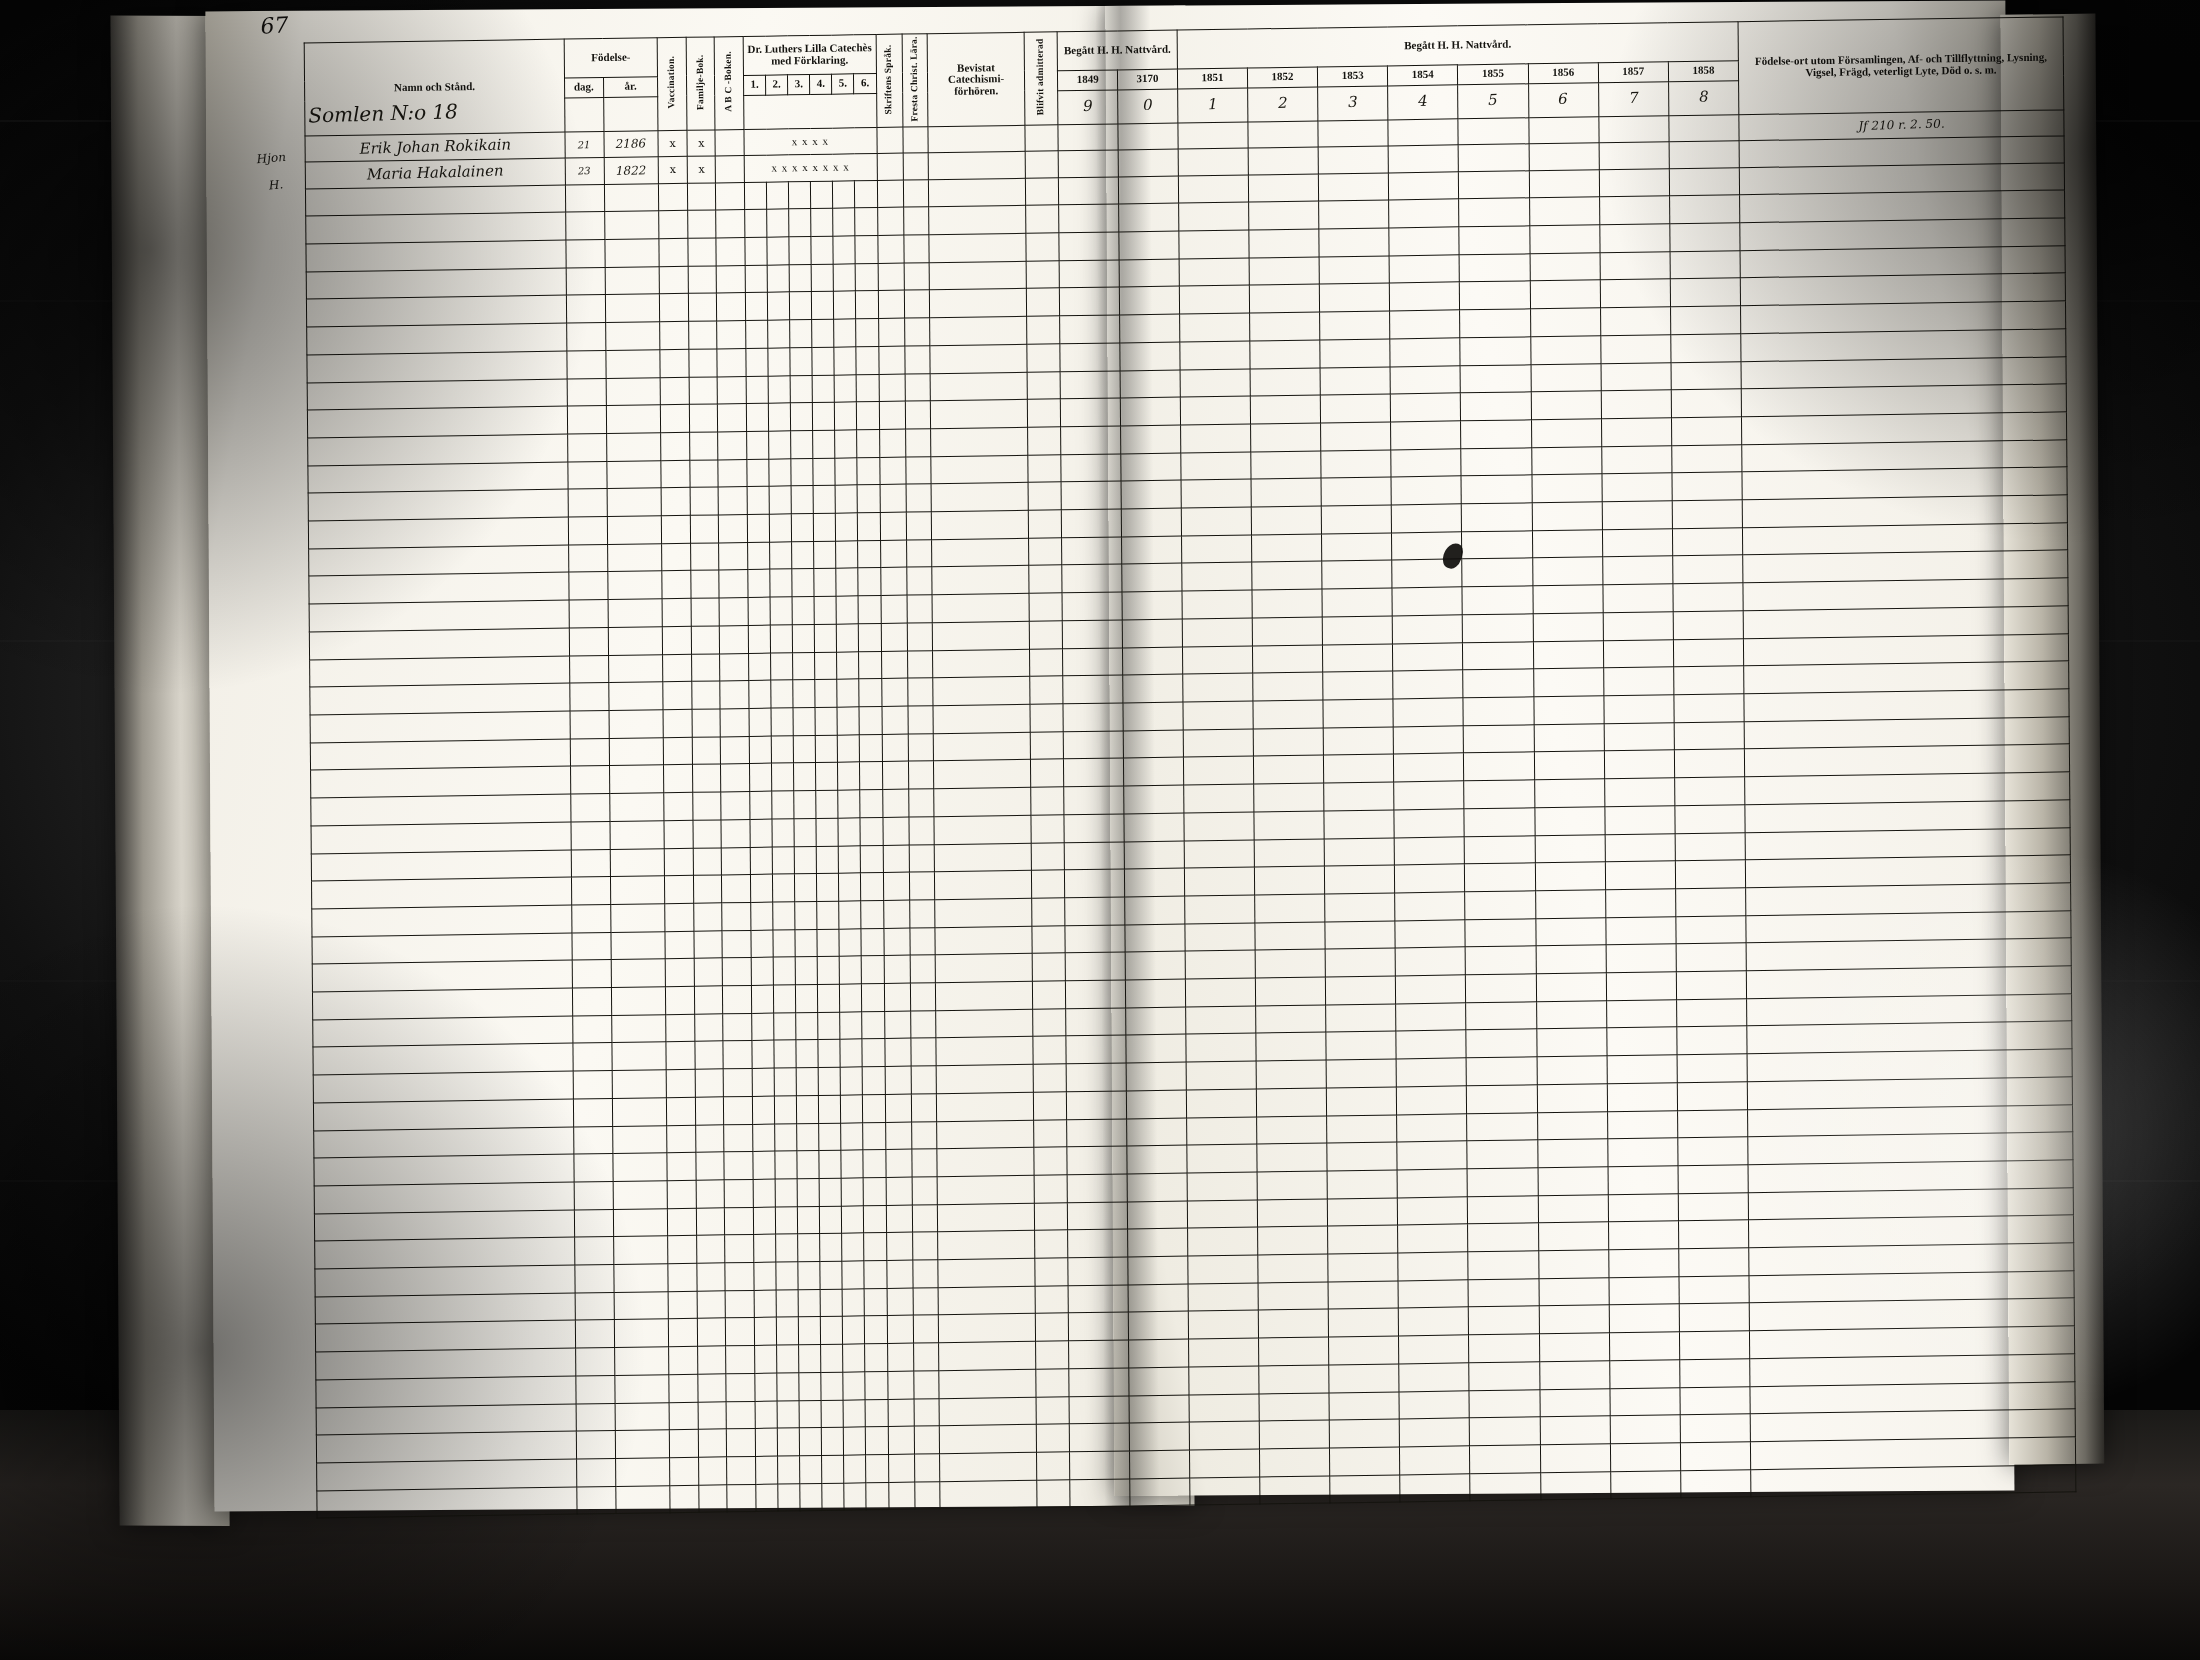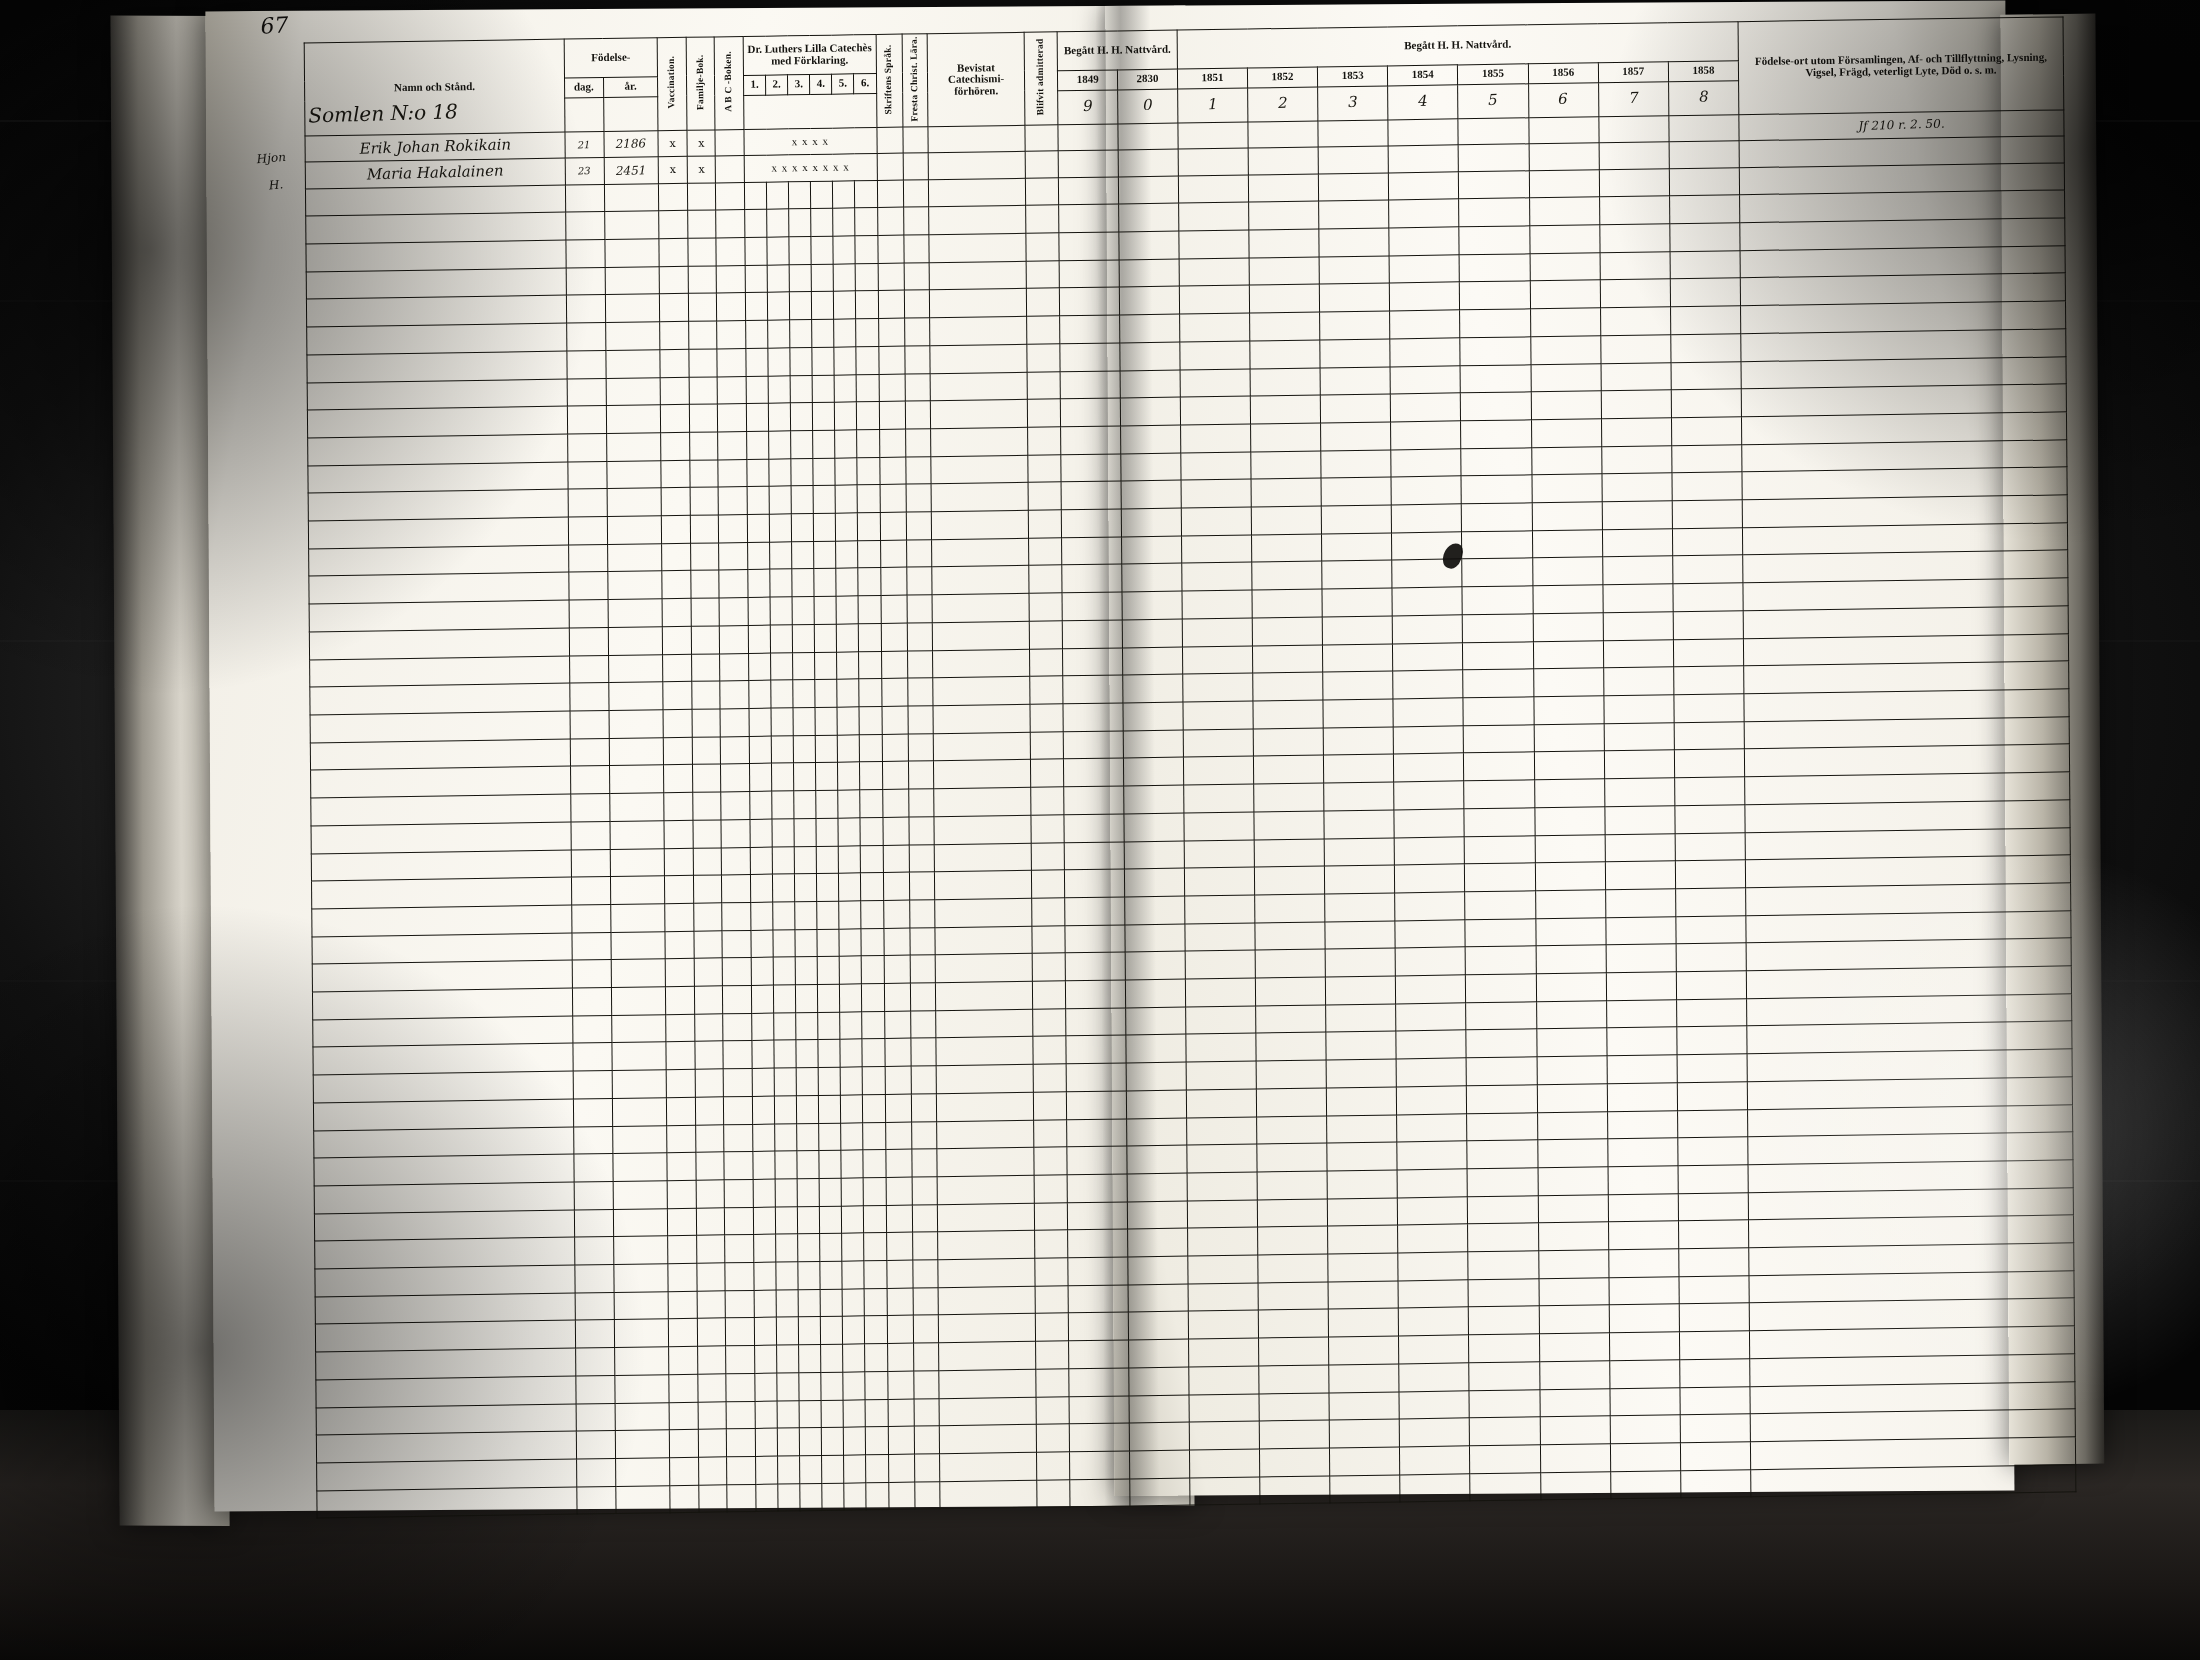--- a/index.html
+++ b/index.html
@@ -186,21 +186,21 @@
         <tr>
           <th class="hdr">dag.</th>
           <th class="hdr">år.</th>
           <th class="hdr">1.</th>
           <th class="hdr">2.</th>
           <th class="hdr">3.</th>
           <th class="hdr">4.</th>
           <th class="hdr">5.</th>
           <th class="hdr">6.</th>
           <th class="hdr">1849</th>
-          <th class="hdr thick-right">2830</th>
+          <th class="hdr thick-right">3170</th>
           <th class="hdr thick-left">1851</th>
           <th class="hdr">1852</th>
           <th class="hdr">1853</th>
           <th class="hdr">1854</th>
           <th class="hdr">1855</th>
           <th class="hdr">1856</th>
           <th class="hdr">1857</th>
           <th class="hdr">1858</th>
         </tr>
 
@@ -243,21 +243,21 @@
           <td></td>
           <td></td>
           <td></td>
           <td></td>
           <td class="name thick-left thick-right"><span class="hand sm">Jf 210 r. 2. 50.</span></td>
         </tr>
 
         <tr class="body-row">
           <td class="name thick-left"><span class="hand">Maria Hakalainen</span></td>
           <td><span class="hand xs">23</span></td>
-          <td><span class="hand sm">2451</span></td>
+          <td><span class="hand sm">1822</span></td>
           <td><span class="mark">x</span></td>
           <td><span class="mark">x</span></td>
           <td></td>
           <td colspan="6"><span class="marks">x x x x x x x x</span></td>
           <td></td>
           <td></td>
           <td></td>
           <td></td>
           <td></td>
           <td class="thick-right"></td>

